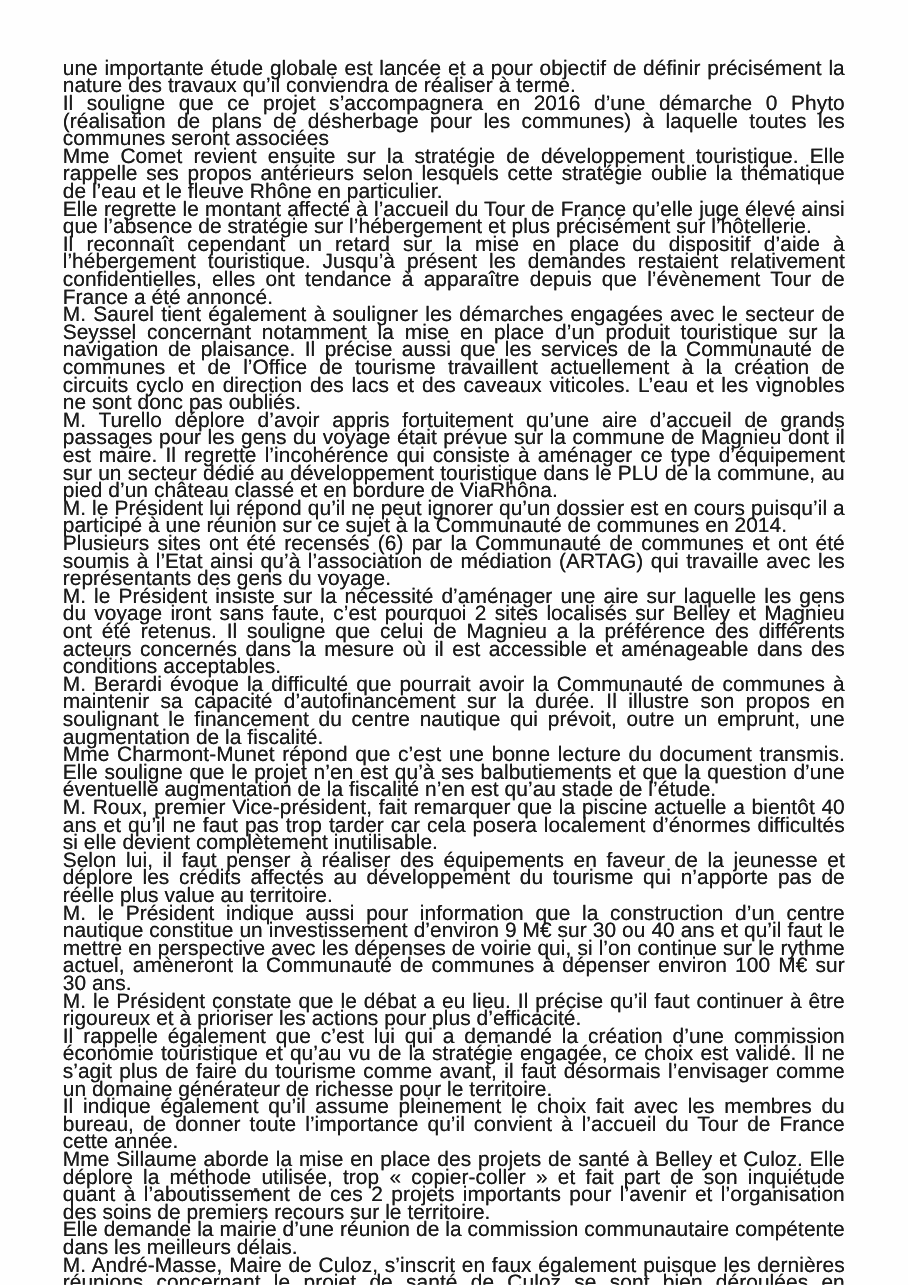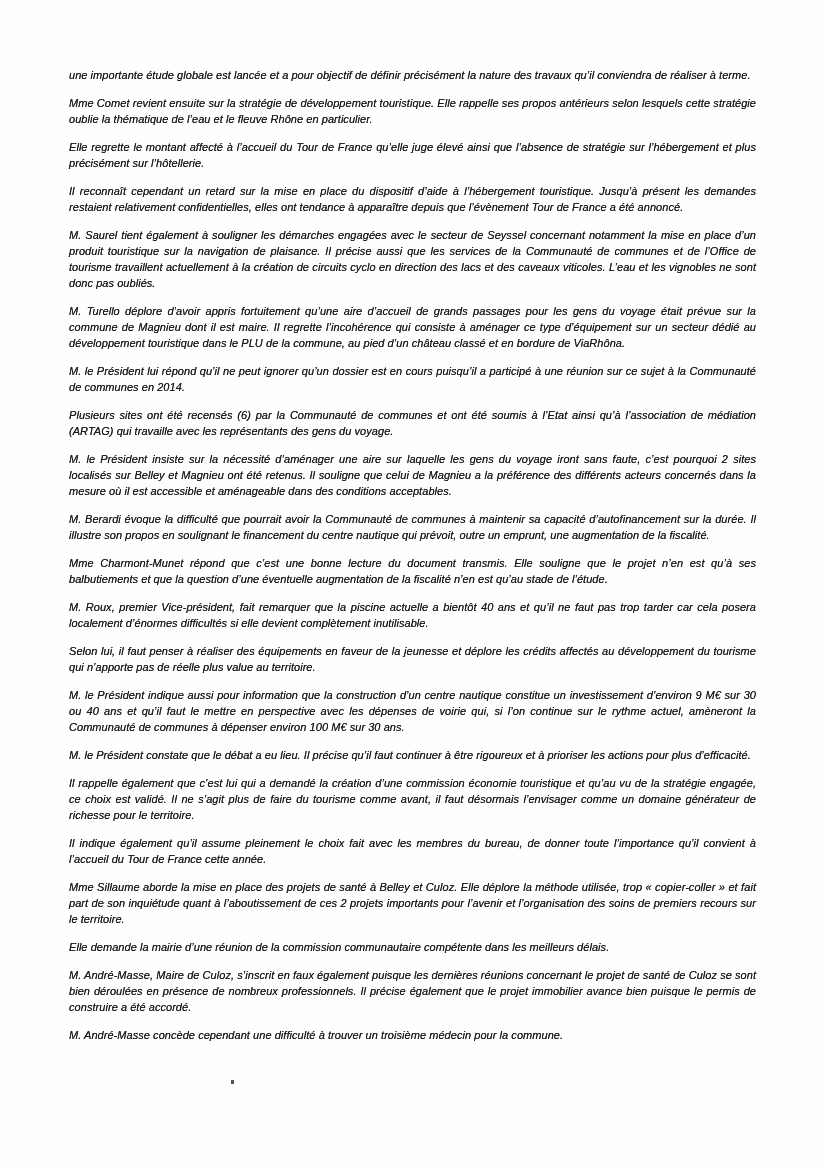--- a/index.html
+++ b/index.html
@@ -14,49 +14,49 @@
   }
   .page {
     position: relative;
     box-sizing: border-box;
     width: 826px;
     height: 1168px;
     background: #fefefe;
     padding: 55px 58px 0 57px;
   }
   .doc-text p {
-    margin: 12px;
+    margin: 0;
     font-family: "Liberation Sans", "DejaVu Sans", sans-serif;
-    font-size: 11px;
+    font-size: 19px;
     line-height: 16px;
     color: #1b1b1b;
     text-align: justify;
     hyphens: none;
     letter-spacing: 0.05px;
     text-shadow: 0 0 0.4px rgba(25,25,25,0.85);
-    font-style: italic;
   }
   .speck {
     position: absolute;
     background: #2a2a2a;
     opacity: 0.8;
   }
   #speck1 {
     left: 231px;
     top: 1080px;
     width: 3px;
     height: 4px;
   }
 </style>
 </head>
 <body>
 
 <div class="page">
   <div class="doc-text">
     <p>une importante étude globale est lancée et a pour objectif de définir précisément la nature des travaux qu’il conviendra de réaliser à terme.</p>
+    <p>Il souligne que ce projet s’accompagnera en 2016 d’une démarche 0 Phyto (réalisation de plans de désherbage pour les communes) à laquelle toutes les communes seront associées</p>
     <p>Mme Comet revient ensuite sur la stratégie de développement touristique. Elle rappelle ses propos antérieurs selon lesquels cette stratégie oublie la thématique de l’eau et le fleuve Rhône en particulier.</p>
     <p>Elle regrette le montant affecté à l’accueil du Tour de France qu’elle juge élevé ainsi que l’absence de stratégie sur l’hébergement et plus précisément sur l’hôtellerie.</p>
     <p>Il reconnaît cependant un retard sur la mise en place du dispositif d’aide à l’hébergement touristique. Jusqu’à présent les demandes restaient relativement confidentielles, elles ont tendance à apparaître depuis que l’évènement Tour de France a été annoncé.</p>
     <p>M. Saurel tient également à souligner les démarches engagées avec le secteur de Seyssel concernant notamment la mise en place d’un produit touristique sur la navigation de plaisance. Il précise aussi que les services de la Communauté de communes et de l’Office de tourisme travaillent actuellement à la création de circuits cyclo en direction des lacs et des caveaux viticoles. L’eau et les vignobles ne sont donc pas oubliés.</p>
     <p>M. Turello déplore d’avoir appris fortuitement qu’une aire d’accueil de grands passages pour les gens du voyage était prévue sur la commune de Magnieu dont il est maire. Il regrette l’incohérence qui consiste à aménager ce type d’équipement sur un secteur dédié au développement touristique dans le PLU de la commune, au pied d’un château classé et en bordure de ViaRhôna.</p>
     <p>M. le Président lui répond qu’il ne peut ignorer qu’un dossier est en cours puisqu’il a participé à une réunion sur ce sujet à la Communauté de communes en 2014.</p>
     <p>Plusieurs sites ont été recensés (6) par la Communauté de communes et ont été soumis à l’Etat ainsi qu’à l’association de médiation (ARTAG) qui travaille avec les représentants des gens du voyage.</p>
     <p>M. le Président insiste sur la nécessité d’aménager une aire sur laquelle les gens du voyage iront sans faute, c’est pourquoi 2 sites localisés sur Belley et Magnieu ont été retenus. Il souligne que celui de Magnieu a la préférence des différents acteurs concernés dans la mesure où il est accessible et aménageable dans des conditions acceptables.</p>
     <p>M. Berardi évoque la difficulté que pourrait avoir la Communauté de communes à maintenir sa capacité d’autofinancement sur la durée. Il illustre son propos en soulignant le financement du centre nautique qui prévoit, outre un emprunt, une augmentation de la fiscalité.</p>
     <p>Mme Charmont-Munet répond que c’est une bonne lecture du document transmis. Elle souligne que le projet n’en est qu’à ses balbutiements et que la question d’une éventuelle augmentation de la fiscalité n’en est qu’au stade de l’étude.</p>

